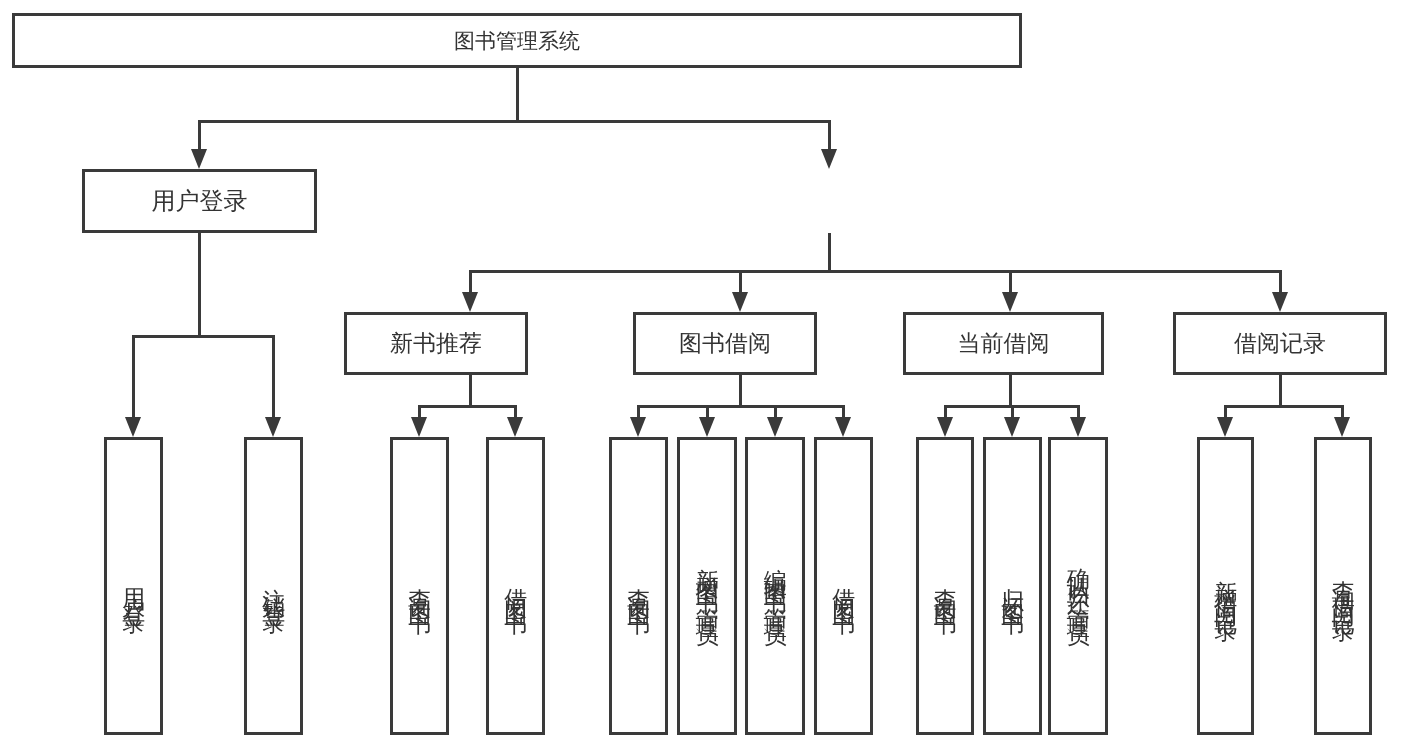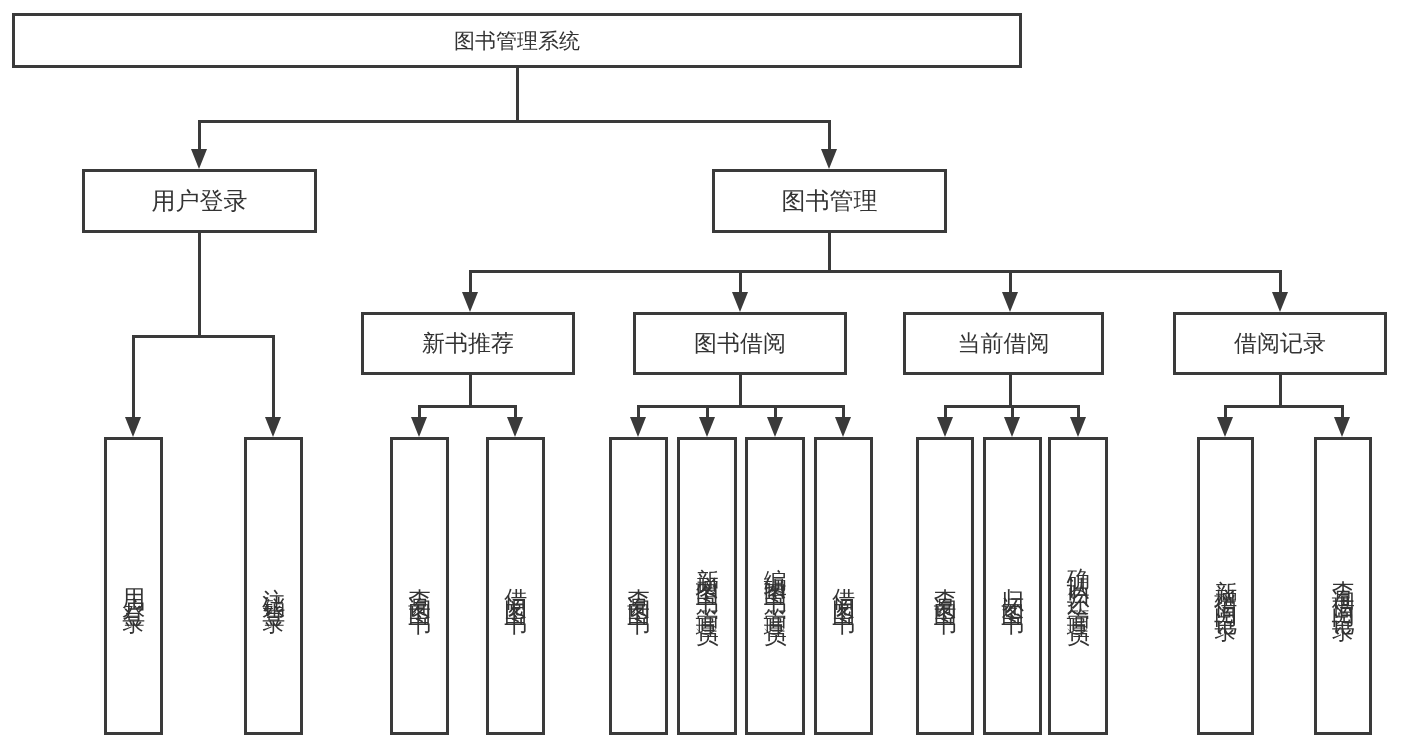--- a/index.html
+++ b/index.html
@@ -58,28 +58,25 @@
 
 <div class="canvas">
 
   <div class="box root-box" style="left:12px;top:13px;width:1010px;height:55px">
     <span class="hlabel">图书管理系统</span>
   </div>
 
   <div class="box l2-box" style="left:82px;top:169px;width:235px;height:64px">
     <span class="hlabel">用户登录</span>
   </div>
-  <div class="box l2-box" style="left:712px;top:169px;width:235px;height:64px">
-    <span class="hlabel">图书管理</span>
-  </div>
 
-  <div class="box l3-box" style="left:361px;top:312px;width:214px;height:63px">
+  <div class="box l3-box" style="left:344px;top:312px;width:184px;height:63px">
     <span class="hlabel">新书推荐</span>
   </div>
-  <div class="box l3-box" style="left:633px;top:312px;width:214px;height:63px">
+  <div class="box l3-box" style="left:633px;top:312px;width:184px;height:63px">
     <span class="hlabel">图书借阅</span>
   </div>
   <div class="box l3-box" style="left:903px;top:312px;width:201px;height:63px">
     <span class="hlabel">当前借阅</span>
   </div>
   <div class="box l3-box" style="left:1173px;top:312px;width:214px;height:63px">
     <span class="hlabel">借阅记录</span>
   </div>
 
   <div class="box leaf" style="left:104px;top:437px;width:59px;height:298px">

